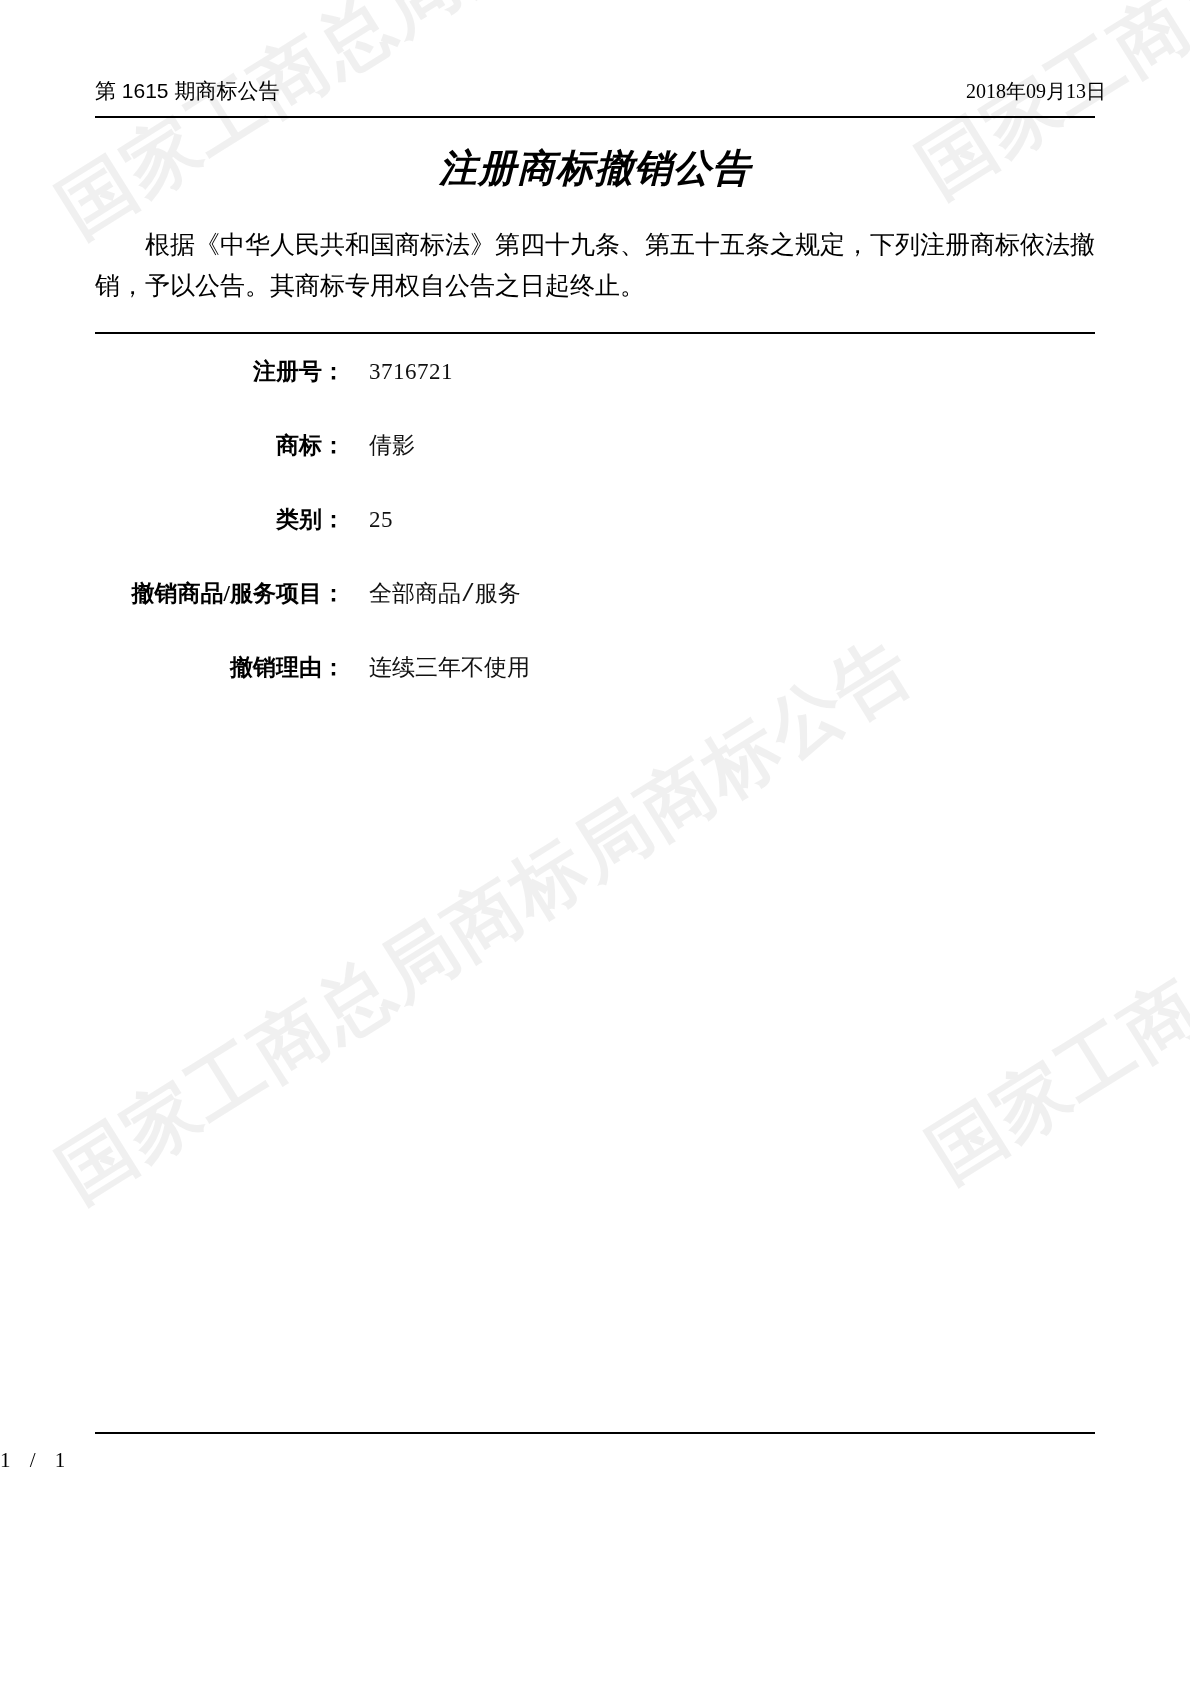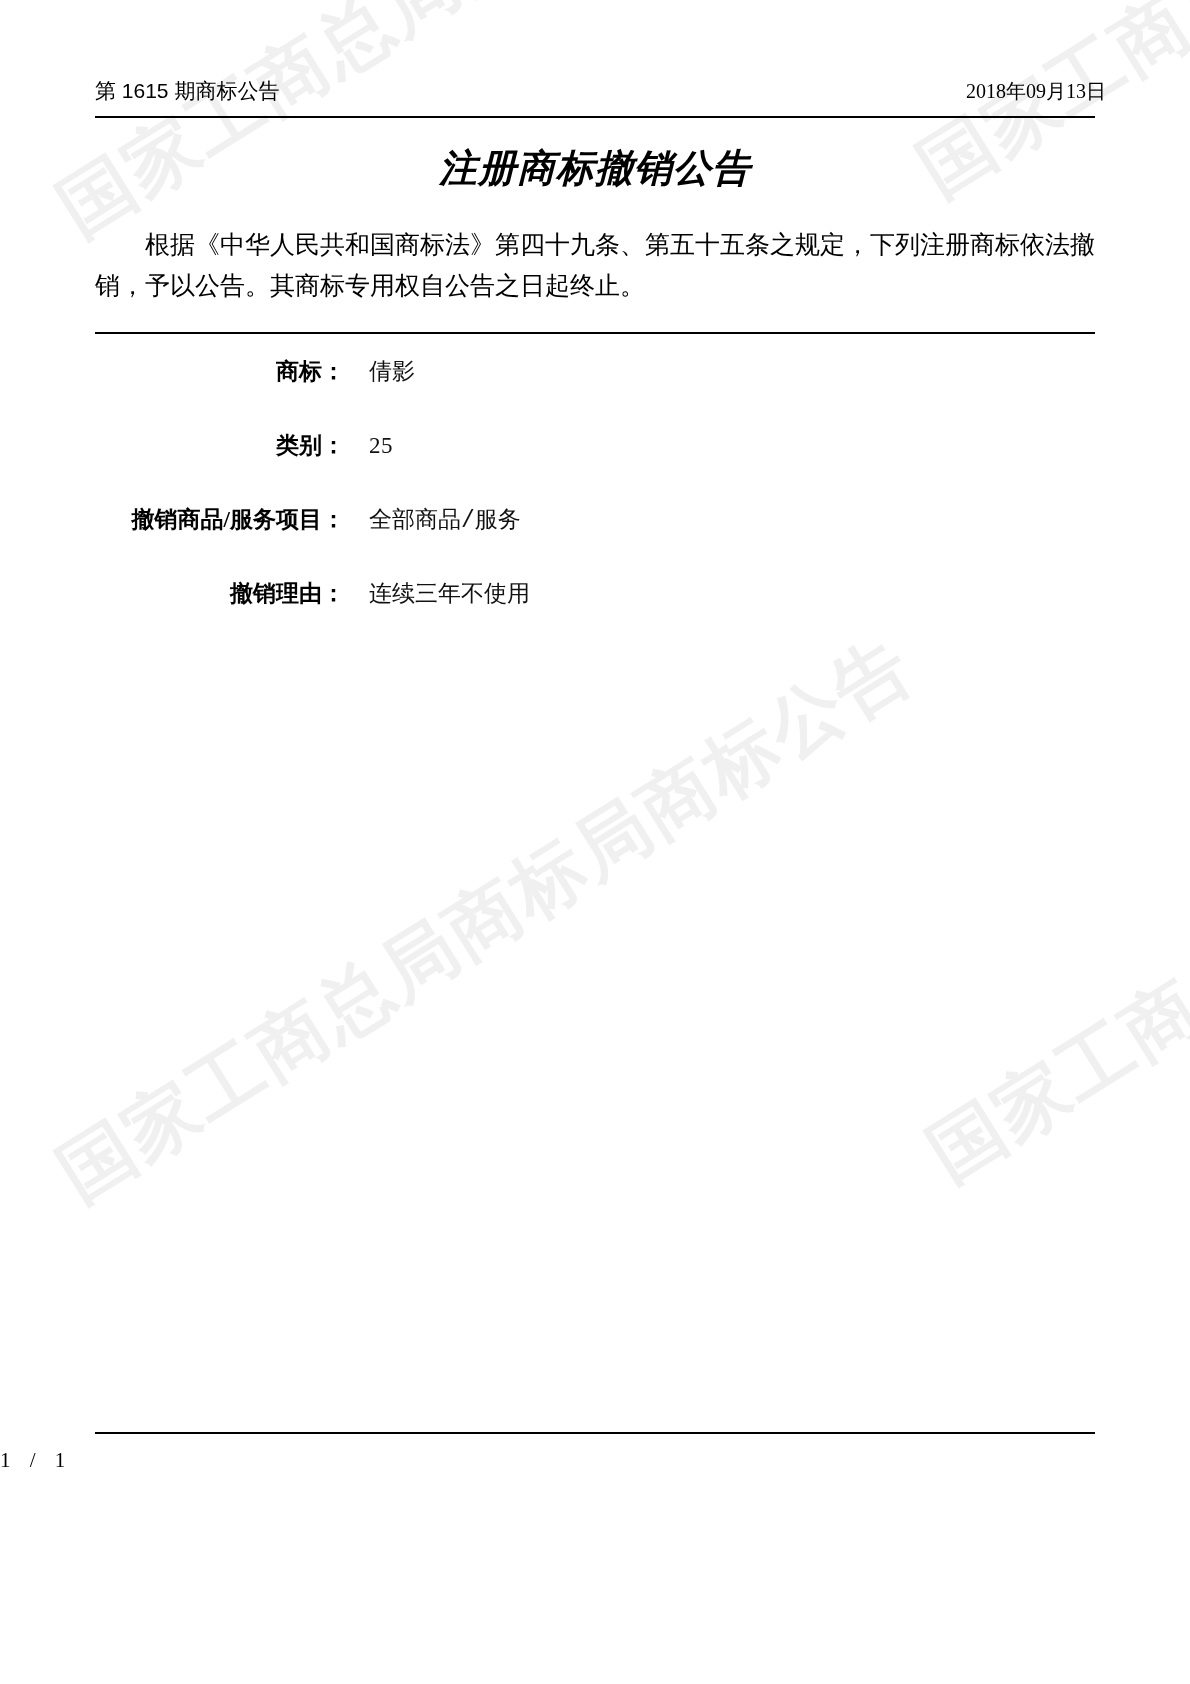--- a/index.html
+++ b/index.html
@@ -210,20 +210,24 @@
     <div class="header-rule"></div>
 
     <div class="doc-title">注册商标撤销公告</div>
 
     <div class="intro">根据《中华人民共和国商标法》第四十九条、第五十五条之规定，下列注册商标依法撤销，予以公告。其商标专用权自公告之日起终止。</div>
 
     <div class="section-rule"></div>
 
     <div class="fields">
 
+      <div class="field-row">
+        <div class="field-label">注册号：</div>
+        <div class="field-value num">3716721</div>
+      </div>
 
       <div class="field-row">
         <div class="field-label">商标：</div>
         <div class="field-value">倩影</div>
       </div>
 
       <div class="field-row">
         <div class="field-label">类别：</div>
         <div class="field-value num">25</div>
       </div>

